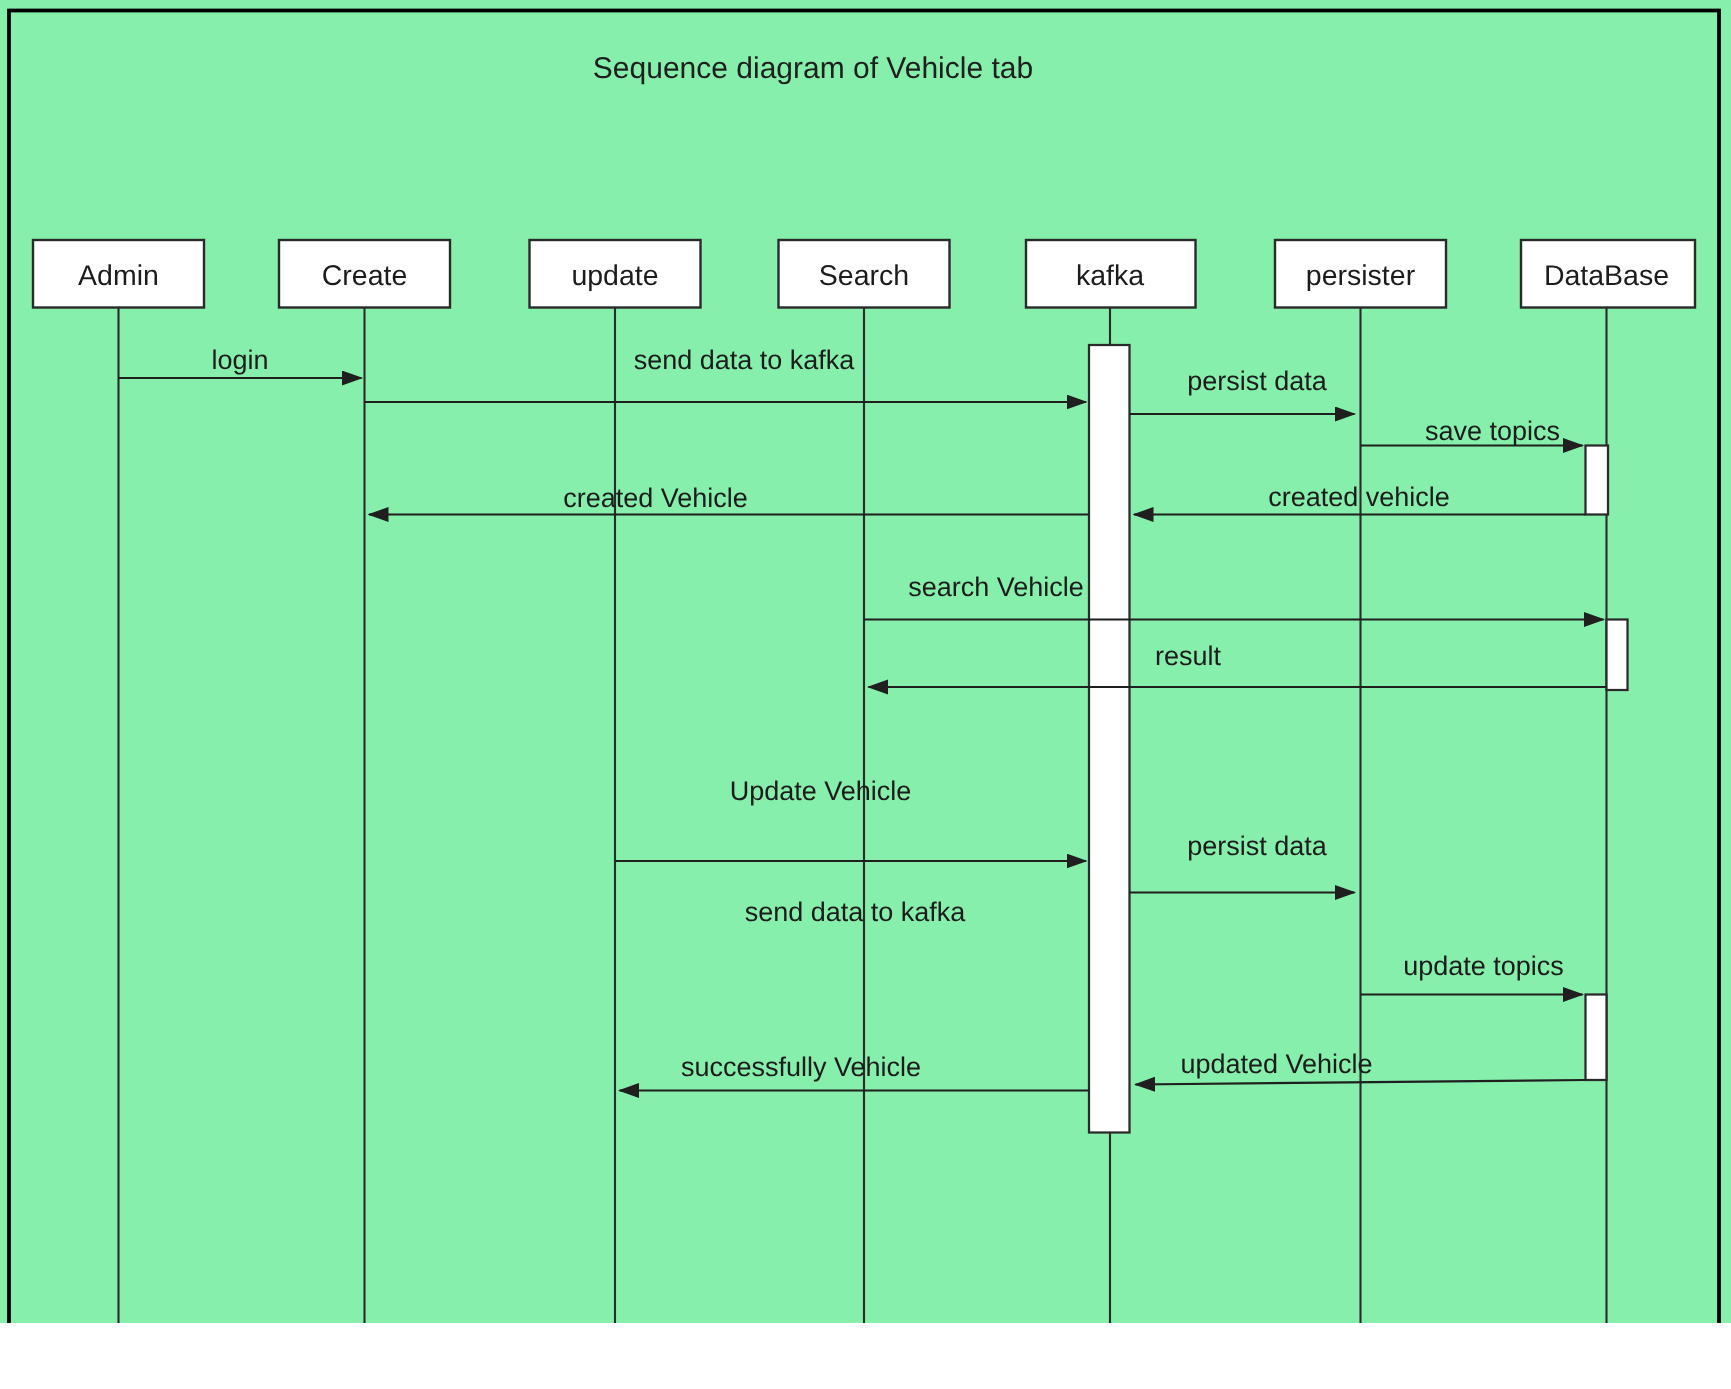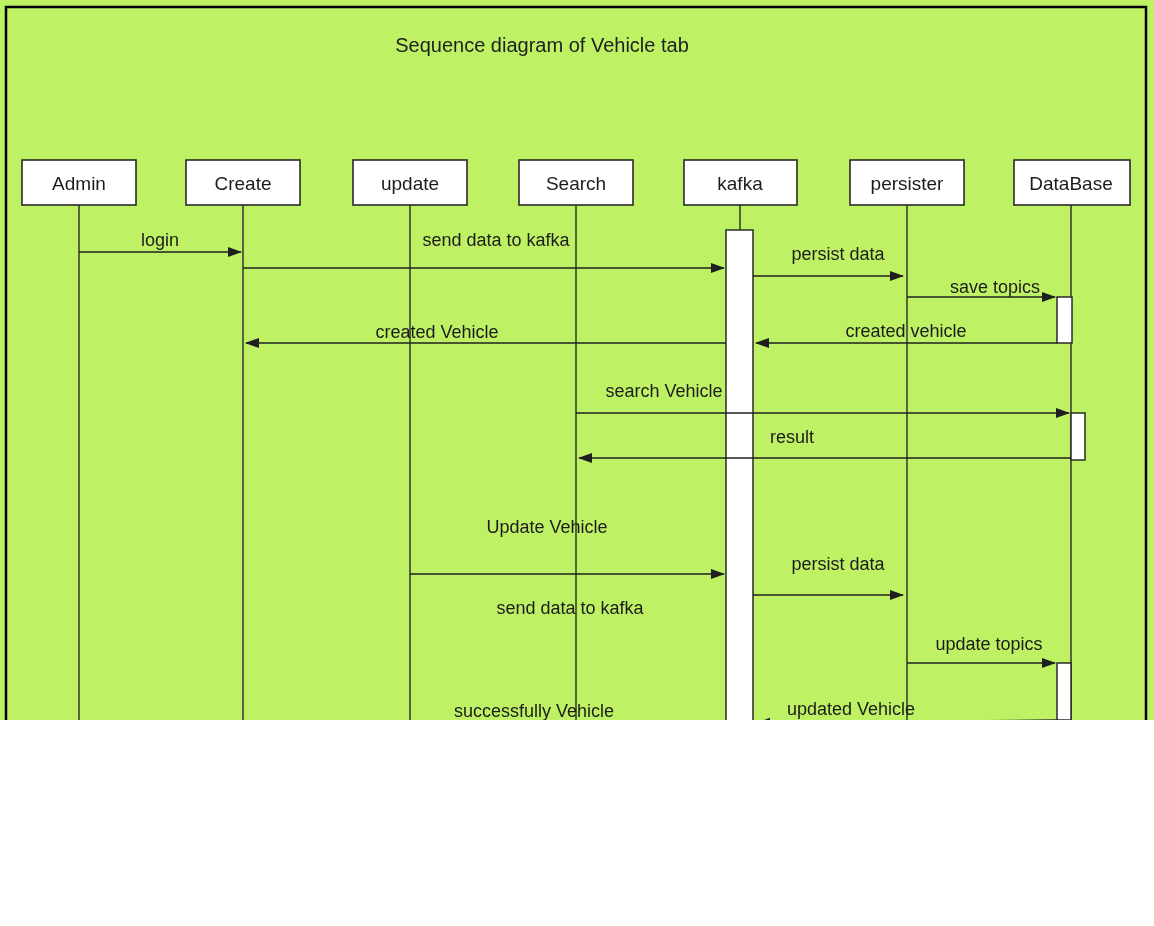--- a/index.html
+++ b/index.html
@@ -1,20 +1,20 @@
 <!DOCTYPE html>
 <html><head>
 <meta charset="utf-8">
 <style>
   html, body { margin: 0; padding: 0; background: #ffffff; }
   .stage {
     position: relative;
     width: 1154px;
-    height: 720px;
-    background: #bef264;
+    height: 882px;
+    background: #86efac;
     font-family: "Liberation Sans", sans-serif;
   }
   svg { display: block; }
   .title-text {
     font-family: "Liberation Sans", sans-serif;
     font-size: 20px;
     fill: #1f1f1f;
     text-anchor: middle;
   }
   .actor-label {

